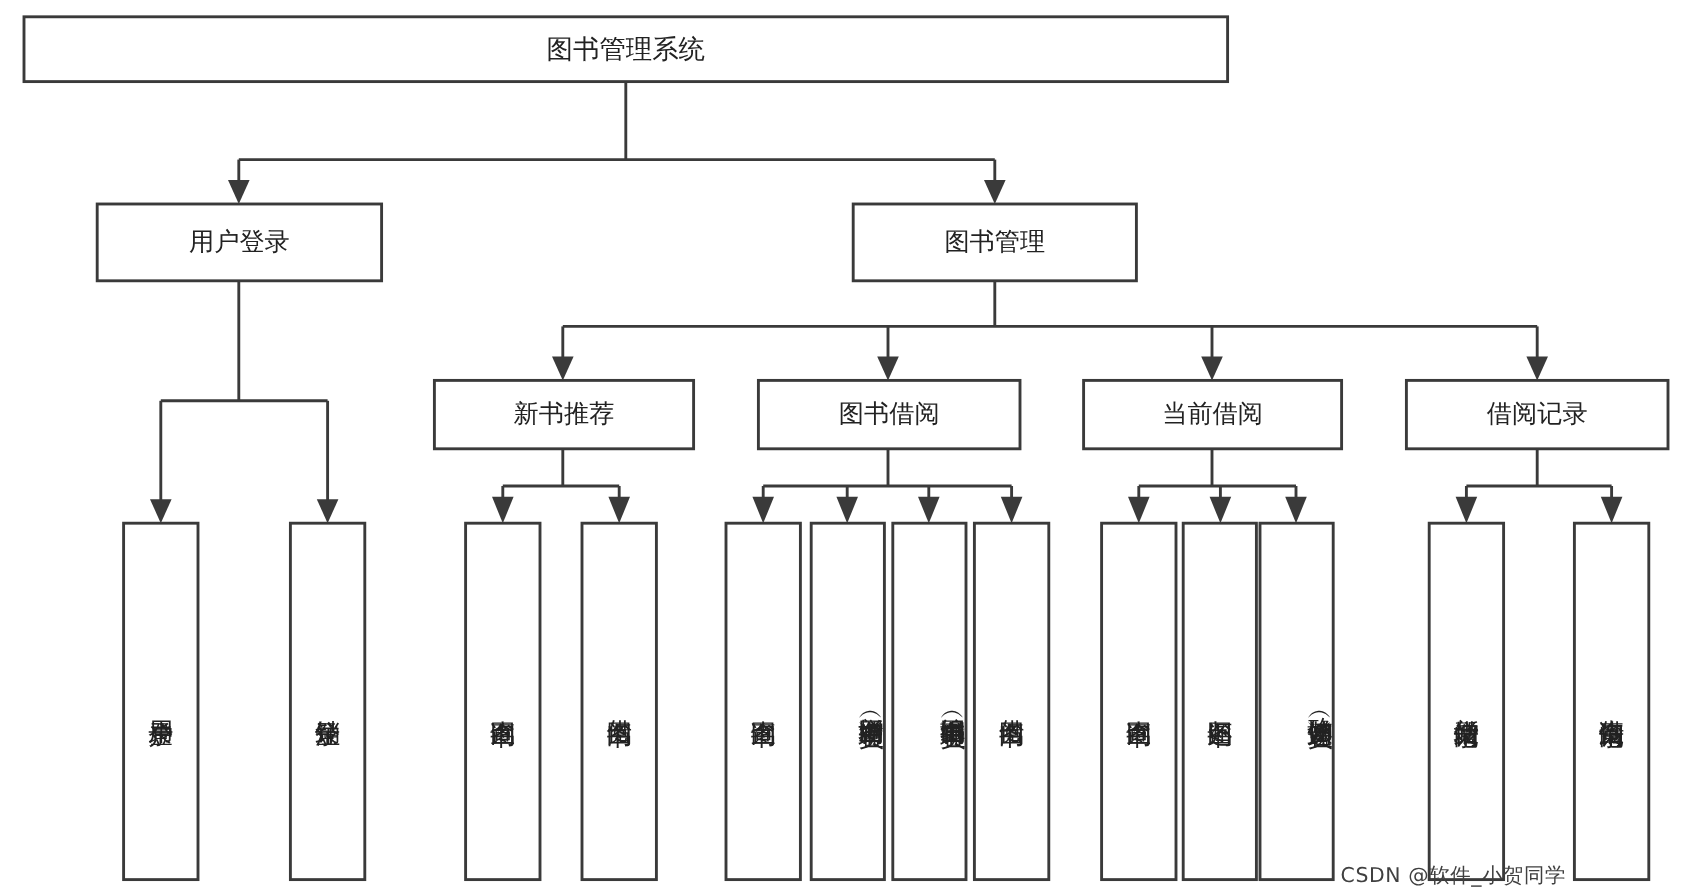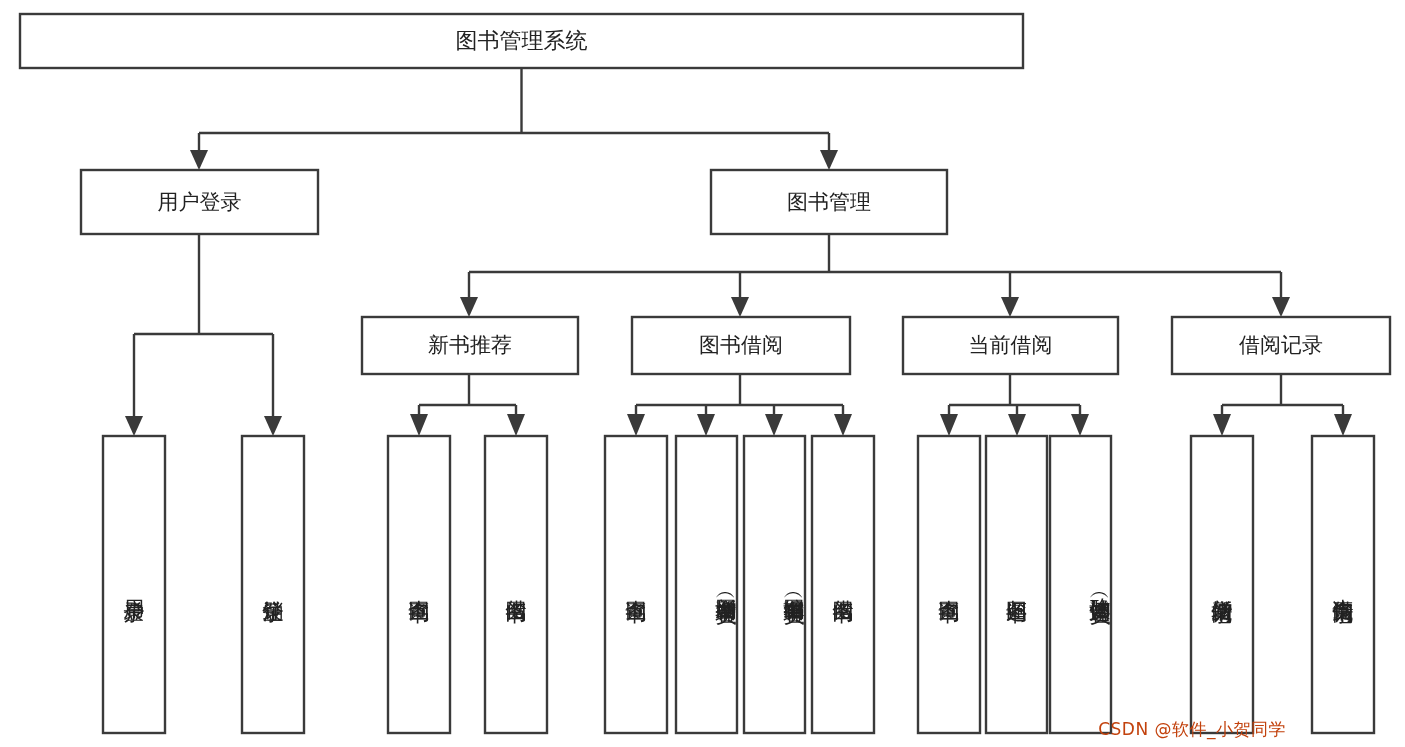--- a/index.html
+++ b/index.html
@@ -12,20 +12,21 @@
     width: 1405px;
     height: 747px;
     font-family: "DejaVu Sans", "Liberation Sans", sans-serif;
     overflow: hidden;
   }
   #diagram-root {
     position: relative;
     width: 1294px;
     height: 747px;
     background: #ffffff;
+    padding-left: 19px;
   }
   svg#tree-svg {
     position: absolute;
     top: 0;
     left: 0;
     width: 1405px;
     height: 747px;
     display: block;
   }
   .node-box {
@@ -71,21 +72,21 @@
     color: #222222;
     white-space: nowrap;
     pointer-events: none;
   }
   #watermark {
     position: absolute;
     right: 8px;
     bottom: 6px;
     font-family: "DejaVu Sans", "Liberation Sans", sans-serif;
     font-size: 17px;
-    color: #c2410c;
+    color: #404040;
     letter-spacing: 0.5px;
     white-space: nowrap;
   }
 </style>
 </head>
 <body>
 
 <div id="diagram-root">
 
   <svg id="tree-svg" viewBox="0 0 1405 747">

